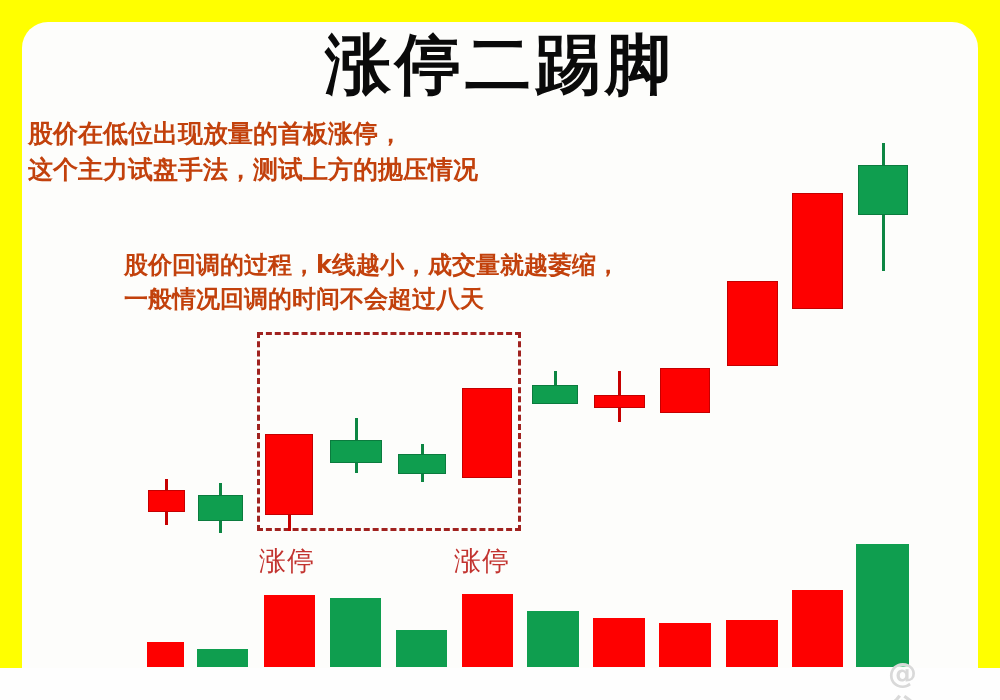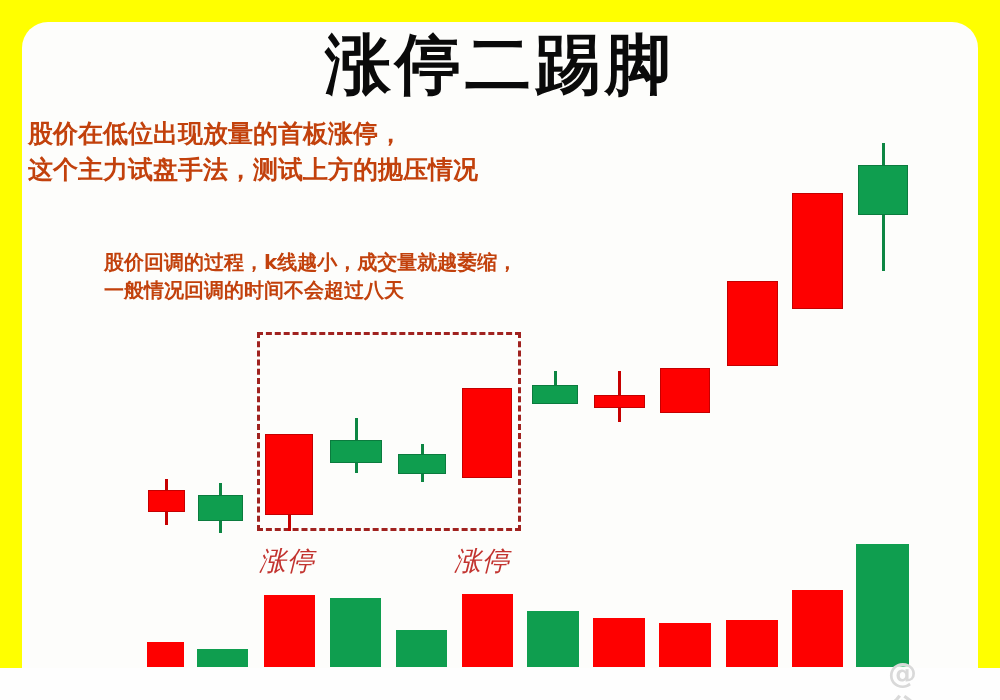--- a/index.html
+++ b/index.html
@@ -33,24 +33,24 @@
   }
 
   .note{
     position:absolute;
     color:#c2410c;
     font-weight:bold;
     line-height:1.42;
     white-space:pre;
   }
   .note-1{left:28px;top:116px;font-size:25px;}
-  .note-2{left:104px;top:248px;font-size:20px;}
+  .note-2{left:124px;top:248px;font-size:24px;}
 
   
-  .chart{position:absolute;left:0;top:0;width:1000px;height:700px;font-style:italic;}
+  .chart{position:absolute;left:0;top:0;width:1000px;height:700px;}
   .candle-body{position:absolute;box-sizing:border-box;}
   .candle-wick{position:absolute;width:3px;}
   .vol-bar{position:absolute;}
 
   .dash-box{
     position:absolute;
     border:3px dashed #a0221f;
     box-sizing:border-box;
     background:transparent;
   }

